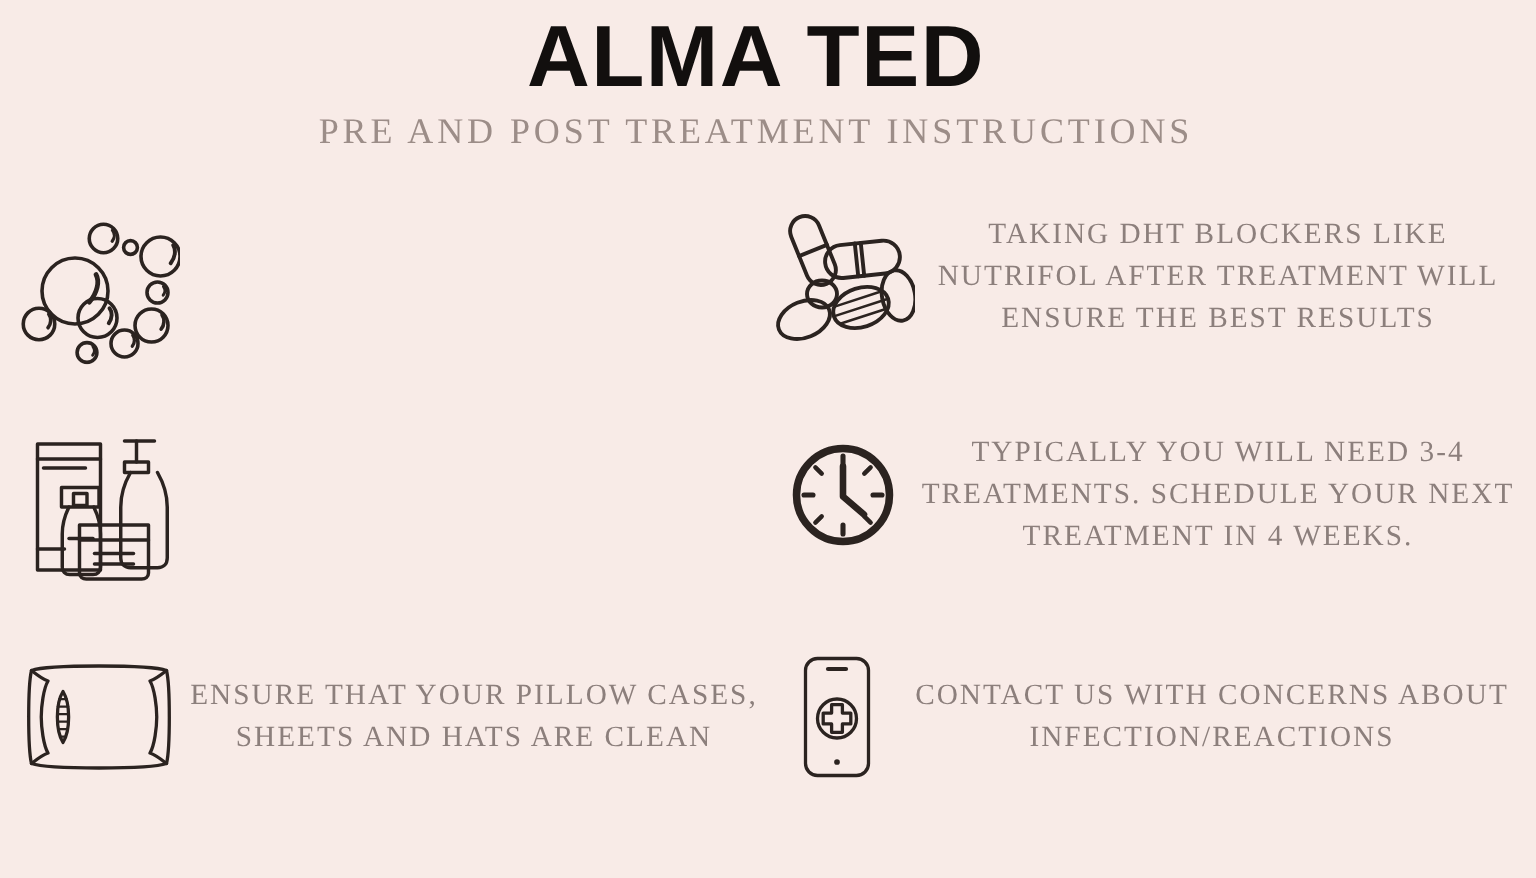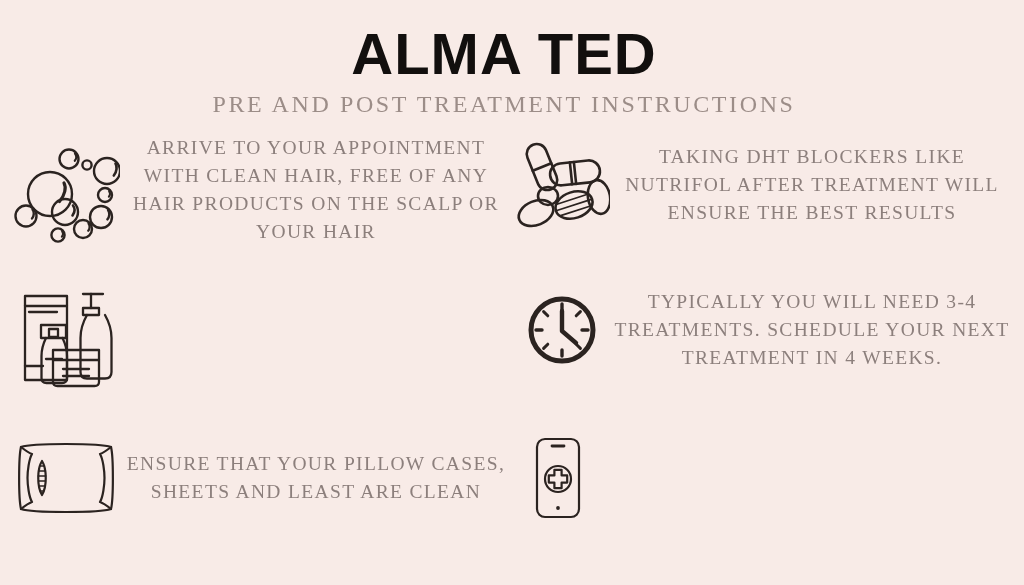--- a/index.html
+++ b/index.html
@@ -21,21 +21,20 @@
     background: #f8ebe7;
   }
 
   
   .header {
     position: absolute;
     left: 0;
     top: 6px;
     width: 1008px;
     text-align: center;
-    margin-top: 16px;
   }
   .main-title {
     font-family: "Liberation Sans", sans-serif;
     font-weight: bold;
     font-size: 58px;
     line-height: 64px;
     letter-spacing: 1px;
     color: #120f0e;
     margin: 0;
   }
@@ -135,21 +134,20 @@
             <path d="M20.5 72.5 C22.3 74.8 22.3 78.8 20 81.5" stroke-width="2.4"></path>
             <circle cx="89" cy="80" r="11"></circle>
             <path d="M96 73 C97.8 75.4 97.8 79.6 95.4 82.4" stroke-width="2.4"></path>
             <circle cx="71" cy="92" r="9"></circle>
             <path d="M76.5 86.5 C78 88.4 78 91.8 76.2 93.8" stroke-width="2.2"></path>
             <circle cx="46" cy="98" r="6.6"></circle>
             <path d="M50 94 C51.2 95.6 51.2 98 49.8 99.8" stroke-width="2"></path>
           </g>
         </svg>
       </div>
-      <div class="text-cell txt-w350">ARRIVE TO YOUR APPOINTMENT WITH CLEAN HAIR, FREE OF ANY HAIR PRODUCTS ON THE SCALP OR YOUR HAIR</div>
     </div>
 
     <div class="row row-l2">
       <div class="icon-cell icon-w110">
         <svg width="106" height="106" viewBox="0 0 106 106" aria-hidden="true">
           <g class="stroke" stroke-width="2.3">
 
             <path d="M12 14 L54 14 L54 98 L12 98 Z"></path>
             <path d="M12 24 L54 24"></path>
             <path d="M16 30 L44 30"></path>
@@ -179,21 +177,21 @@
         <svg width="108" height="86" viewBox="0 0 108 86" aria-hidden="true">
           <g class="stroke" stroke-width="2.2">
             <path d="M9 12 C20 8 88 8 99 12 C101.5 22 101.5 64 99 74 C88 78 20 78 9 74 C6.5 64 6.5 22 9 12 Z"></path>
             <path d="M9 12 C14 16 17 18 20 19 C17 24 15.5 36 15.5 43 C15.5 50 17 62 20 67 C17 68 14 70 9 74"></path>
             <path d="M99 12 C94 16 91 18 88 19 C91 24 92.5 36 92.5 43 C92.5 50 91 62 88 67 C91 68 94 70 99 74"></path>
             <path d="M30 26 C35 34 35 52 30 60 C25 52 25 34 30 26 Z"></path>
             <path d="M27.5 31 L32.5 31 M26.5 36 L33.5 36 M26.2 41 L33.8 41 M26.5 46 L33.5 46 M27.5 51 L32.5 51 M28.5 56 L31.5 56" stroke-width="1.5"></path>
           </g>
         </svg>
       </div>
-      <div class="text-cell txt-w350">ENSURE THAT YOUR PILLOW CASES, SHEETS AND LEAST ARE CLEAN</div>
+      <div class="text-cell txt-w350">ENSURE THAT YOUR PILLOW CASES, SHEETS AND HATS ARE CLEAN</div>
     </div>
 
   </div>
 
   <div class="col col-right">
 
     <div class="row row-r1">
       <div class="icon-cell icon-w100">
         <svg width="96" height="96" viewBox="0 0 96 96" aria-hidden="true">
           <g class="stroke" stroke-width="2.6">
@@ -254,17 +252,18 @@
         <svg width="54" height="86" viewBox="0 0 54 86" aria-hidden="true">
           <g class="stroke" stroke-width="2.2">
             <rect x="6" y="4" width="42" height="78" rx="8"></rect>
             <path d="M21 11 L33 11" stroke-width="2.8"></path>
             <circle cx="27" cy="44" r="13"></circle>
             <path d="M23.4 34.8 L30.6 34.8 L30.6 40.4 L36.2 40.4 L36.2 47.6 L30.6 47.6 L30.6 53.2 L23.4 53.2 L23.4 47.6 L17.8 47.6 L17.8 40.4 L23.4 40.4 Z"></path>
           </g>
           <circle cx="27" cy="73" r="1.9" class="fill-dark"></circle>
         </svg>
       </div>
+      <div class="text-cell txt-w395">CONTACT US WITH CONCERNS ABOUT INFECTION/REACTIONS</div>
     </div>
 
   </div>
 
 </div>
 
 </body></html>

